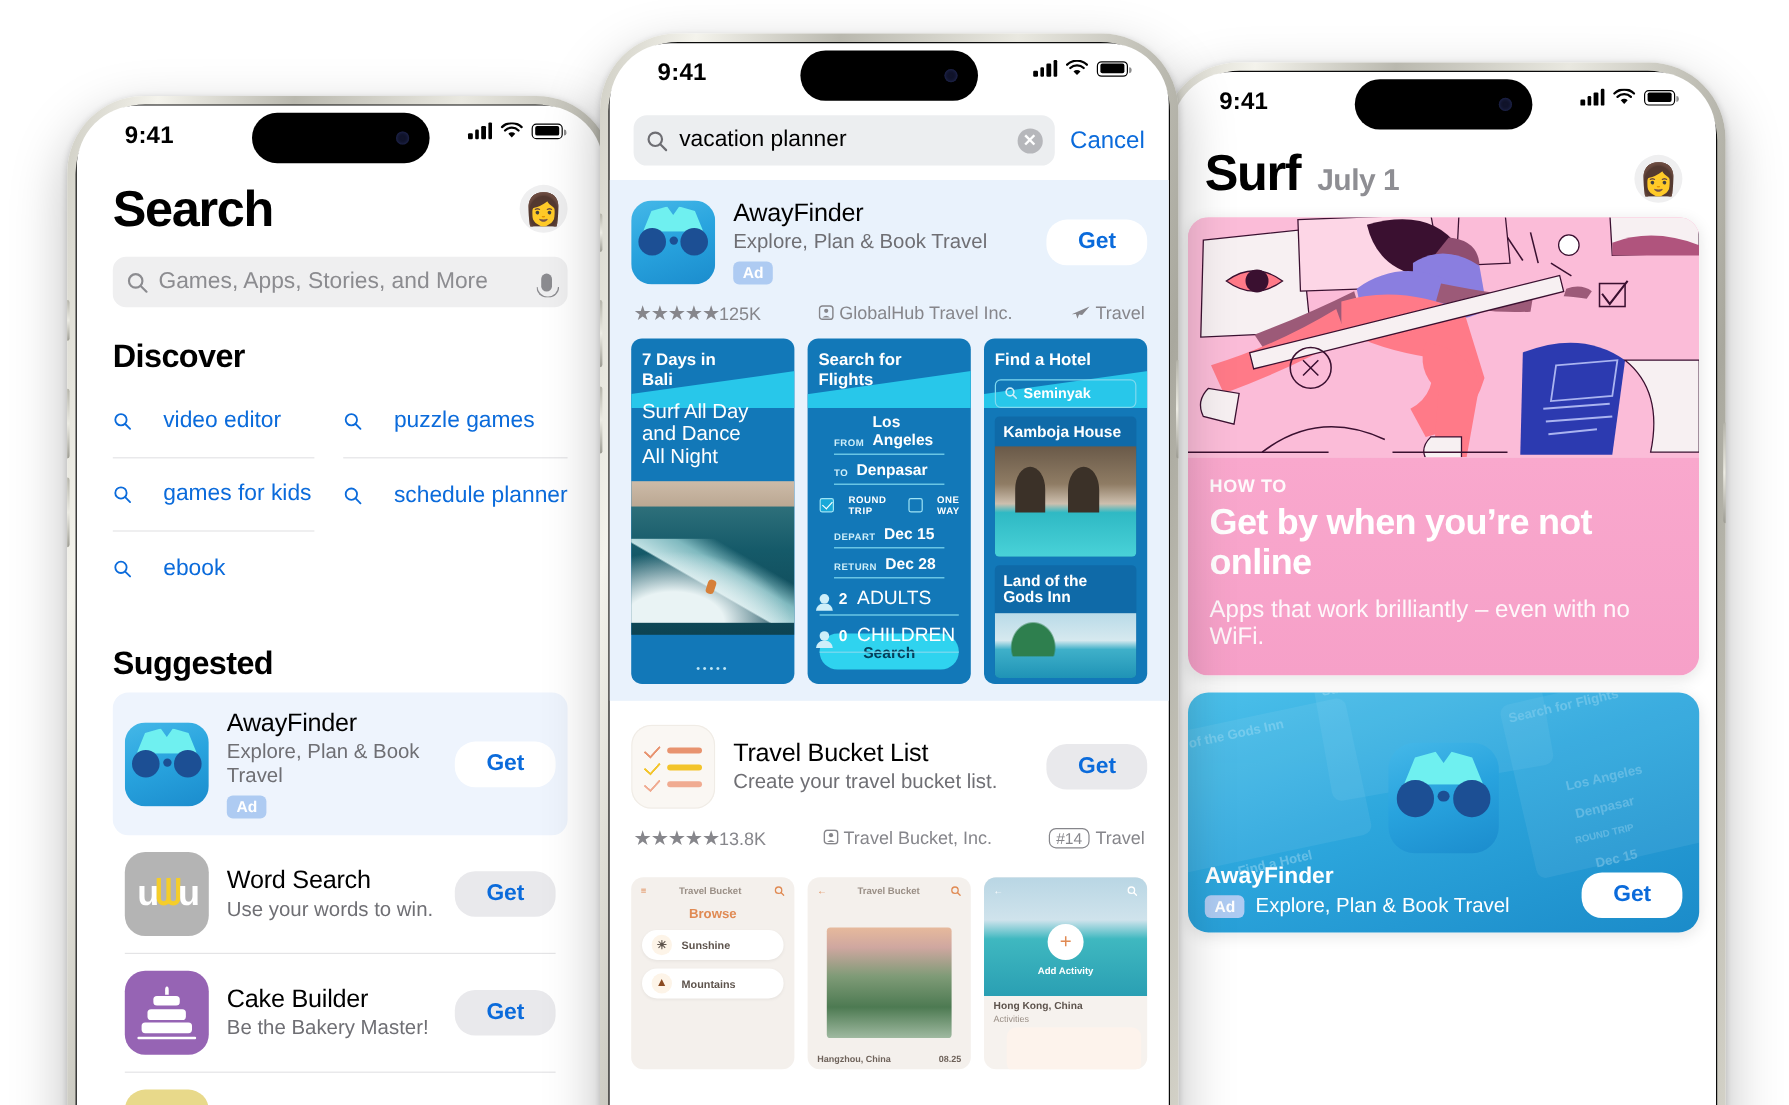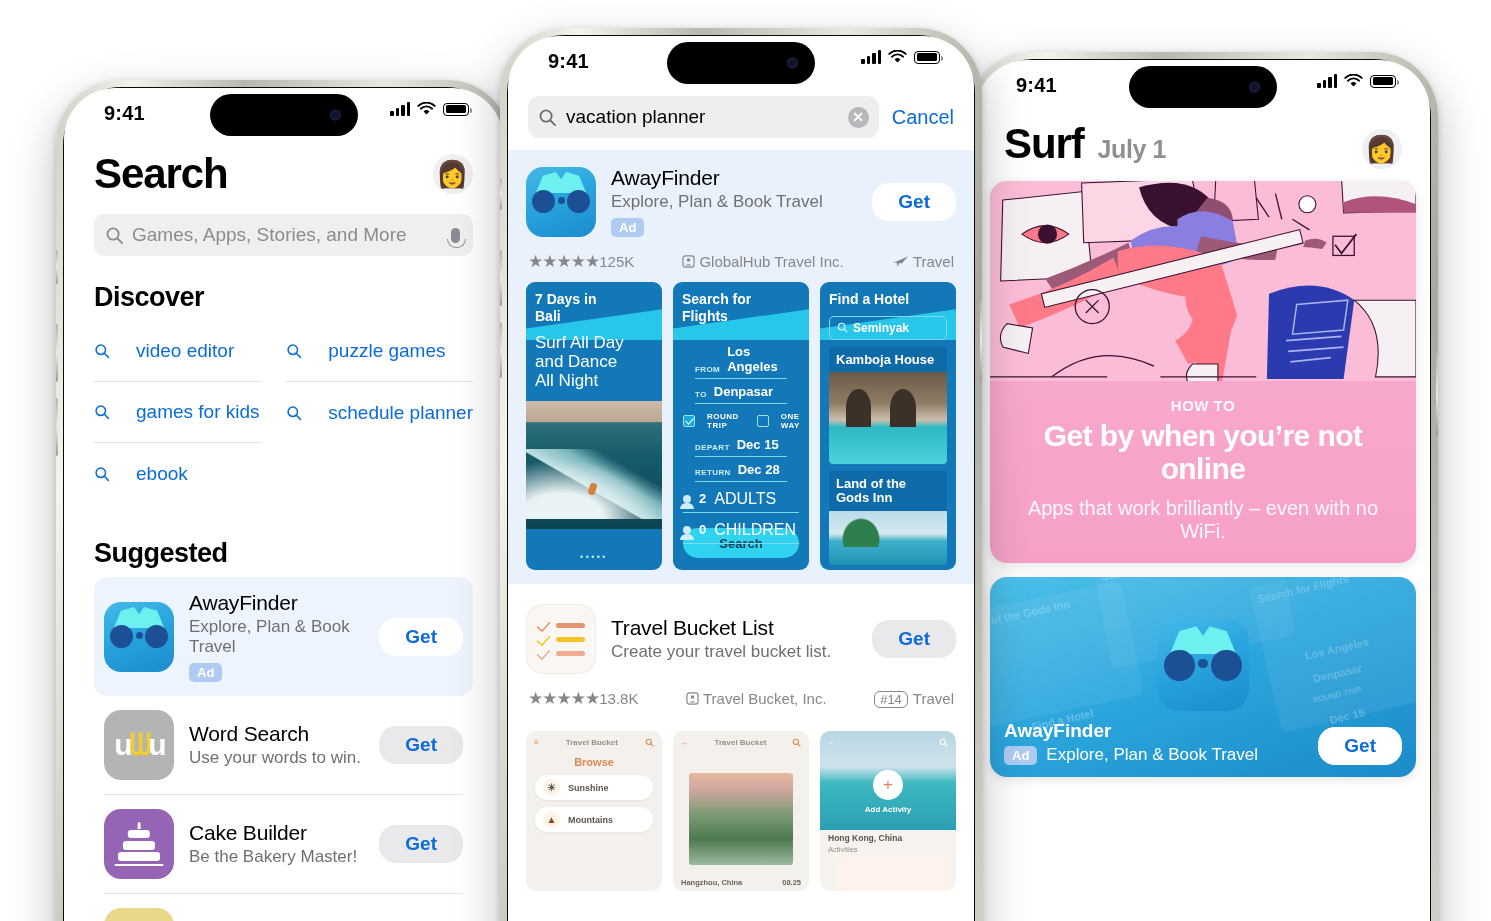--- a/index.html
+++ b/index.html
@@ -169,21 +169,21 @@
         font-size:7.5px; color:#6e625a; font-weight:700; }
 
   
   #phone-right{ left:968px; top:52px; width:470px; height:1040px; }
   .rp-head{ display:flex; align-items:baseline; justify-content:space-between; padding:4px 28px 12px 28px; }
   .rp-t{ font-size:42px; font-weight:700; letter-spacing:-1.1px; }
   .rp-d{ font-size:25px; font-weight:700; color:#8e8e93; letter-spacing:-.4px; margin-left:14px; flex:1; }
   .card{ margin:0 14px 14px 14px; border-radius:17px; overflow:hidden; position:relative;
          box-shadow:0 3px 12px rgba(0,0,0,.10); }
   .howto-art{ height:200px; background:#fbbcd8; position:relative; overflow:hidden; }
-  .howto-txt{ background:linear-gradient(180deg,#f9a8cd,#f6a0c8); padding:16px 18px 20px 18px; color:#fff;text-align:center; }
+  .howto-txt{ background:linear-gradient(180deg,#f9a8cd,#f6a0c8); padding:16px 18px 20px 18px; color:#fff; }
   .kick{ font-size:15px; font-weight:700; letter-spacing:.5px; opacity:.95; }
   .htitle{ font-size:30px; font-weight:700; line-height:1.1; letter-spacing:-.6px; margin-top:5px; }
   .hsub{ font-size:20px; margin-top:12px; opacity:.93; }
   .ad-card{ height:200px; position:relative; overflow:hidden;
         background:linear-gradient(160deg,#4cc0ea 0%,#2da7dd 45%,#1b8bc9 100%); }
   .ad-ghost{ position:absolute; inset:0; opacity:.30; }
   .gcard{ position:absolute; background:rgba(255,255,255,.22); border-radius:8px; color:#eaf9ff;
           font-size:11px; font-weight:700; padding:6px; overflow:hidden; }
   .ad-icon{ position:absolute; left:50%; top:44%; transform:translate(-50%,-50%);
         width:92px; height:92px; border-radius:22px; }

